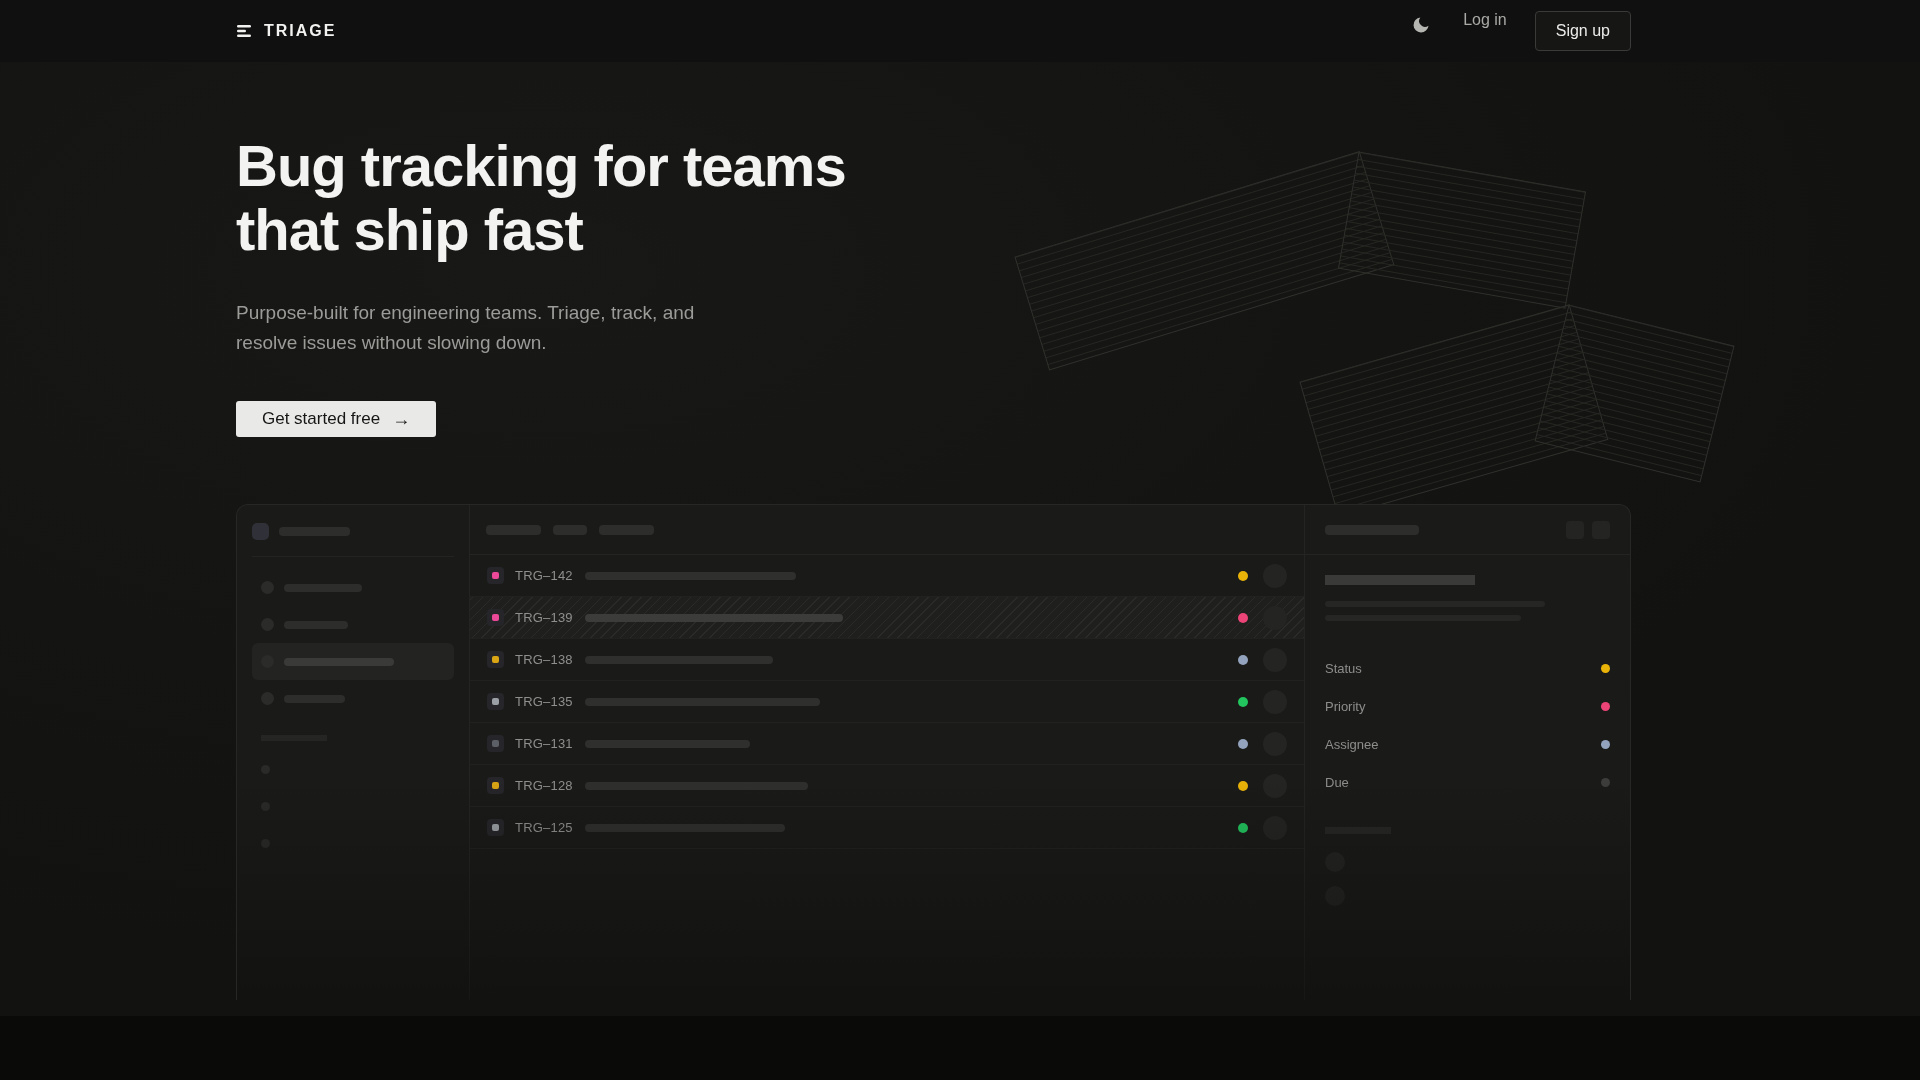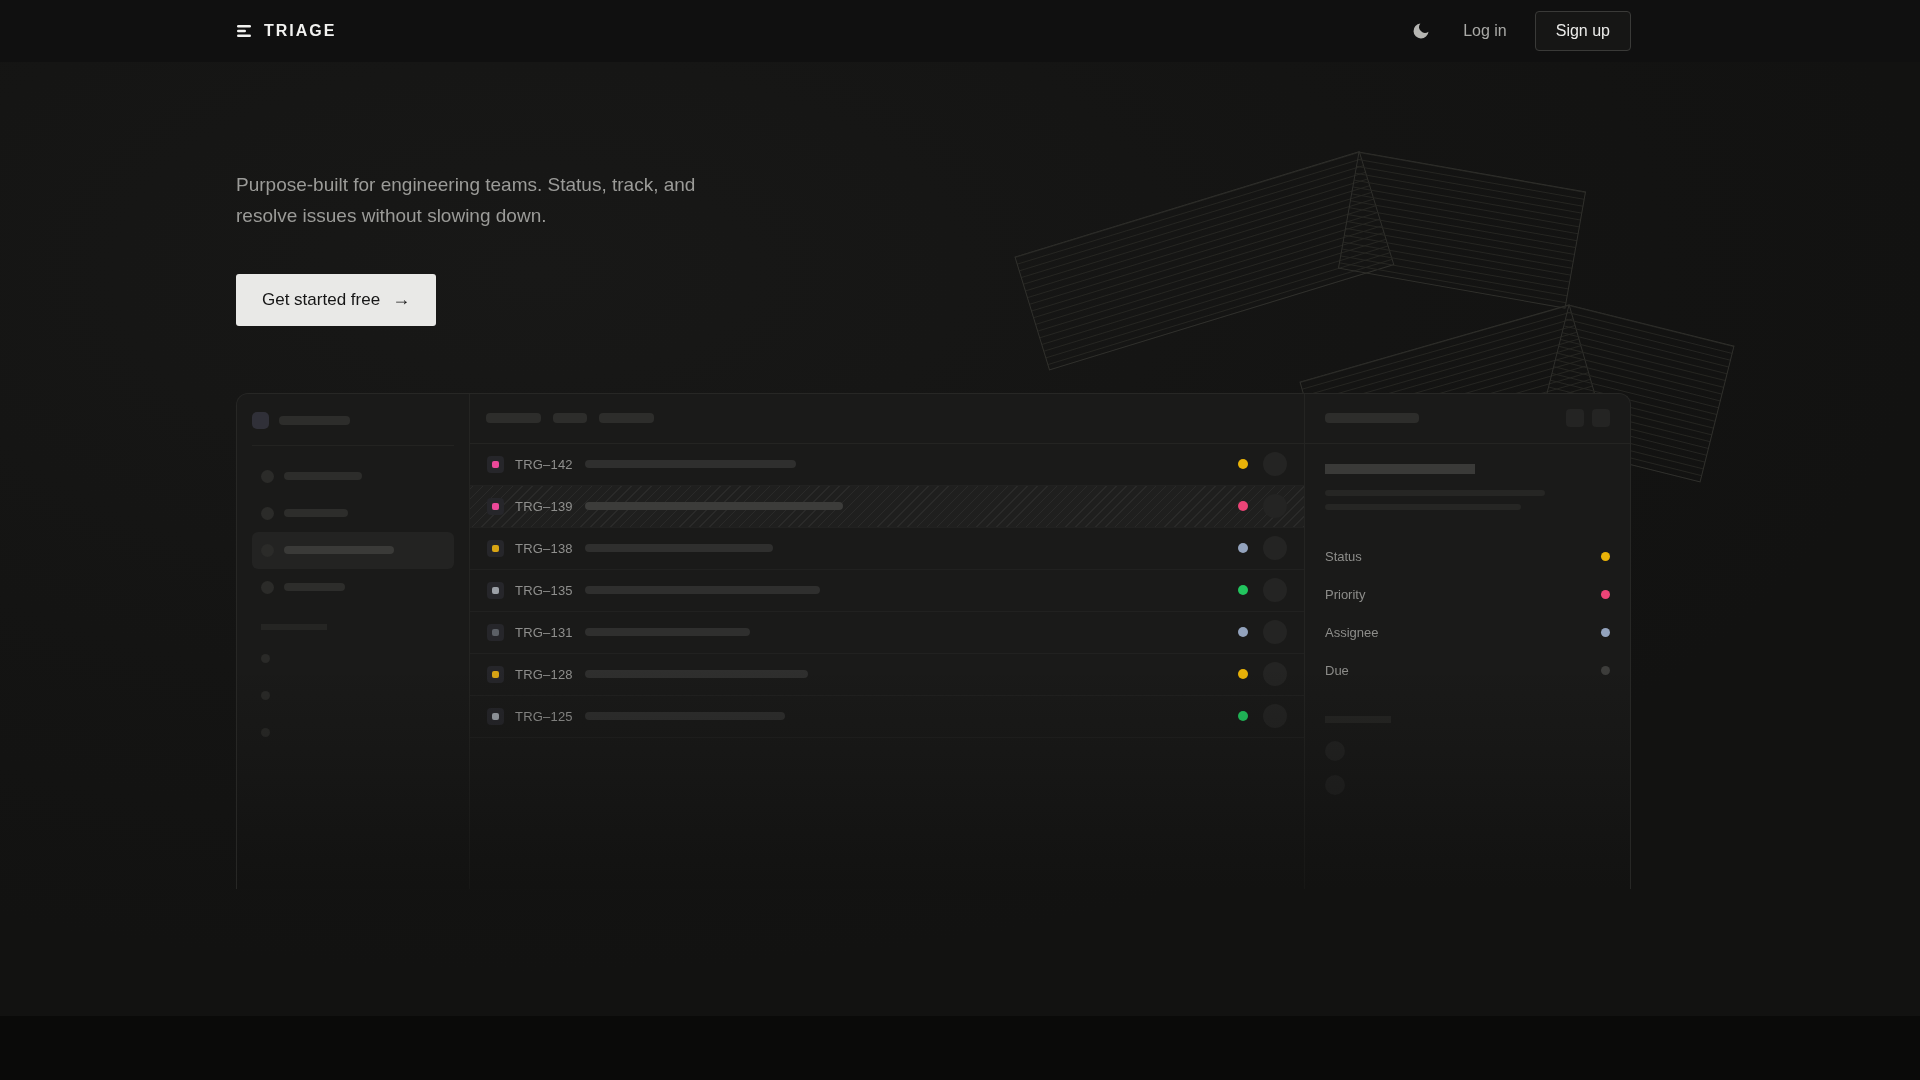--- a/index.html
+++ b/index.html
@@ -10,21 +10,21 @@
     font-family:"Liberation Sans", sans-serif;
     color:#e8e8e6;
   }
   .container { width:1395px; margin-left:236px; }
 
   
   .nav { height:62px; background:#101010; position:relative; z-index:5; }
   .nav-inner { height:62px; display:flex; align-items:center; justify-content:space-between; }
   .brand { display:flex; align-items:flex-start; gap:10px; cursor:pointer; }
   .brand-text { font-size:16px; font-weight:700; letter-spacing:2px; color:#f2f2f0; }
-  .nav-right { display:flex; align-items:center; gap:28px; }
+  .nav-right { display:flex; align-items:flex-start; gap:28px; }
   .theme-toggle { background:none; border:none; cursor:pointer; display:flex; align-items:center; padding:4px; }
   .login { font-size:16px; color:#a9a9a6; cursor:pointer; text-decoration:none; }
   .signup {
     font-size:16px; color:#ececea; background:#161615; border:1px solid #3a3a38;
     border-radius:4px; height:40px; padding:0 20px; cursor:pointer;
     font-family:"Liberation Sans", sans-serif;
   }
 
   
   .hero-wrap {
@@ -33,21 +33,21 @@
     overflow:hidden;
   }
   .wireframe { position:absolute; top:0; left:0; pointer-events:none; z-index:0; }
   .hero { position:relative; z-index:1; padding-top:72px; }
   .hero h1 {
     font-size:58px; line-height:1.1; font-weight:600; letter-spacing:-1px;
     color:#f3f3f1; white-space:nowrap;
   }
   .hero-subtitle { margin-top:36px; font-size:19px; line-height:1.62; color:#9b9b98; }
   .cta {
-    margin-top:42px; height:52px; padding:0 26px; display:inline-flex; align-items:center; gap:12px;
+    margin-top:42px; height:36px; padding:0 26px; display:inline-flex; align-items:center; gap:12px;
     background:#e9e9e7; color:#161616; border:none; border-radius:3px;
     font-size:17px; font-weight:500; cursor:pointer; font-family:"Liberation Sans", sans-serif;
   }
   .cta .arrow { font-size:18px; }
 
   
   .preview {
     position:relative; z-index:1; margin-top:67px; height:496px;
     background:#1a1a19; border:1px solid #272725; border-bottom:none;
     border-radius:12px 12px 0 0; display:flex; overflow:hidden;
@@ -171,22 +171,26 @@
         <g transform="translate(1300,320) rotate(-16)">
           <rect x="0" y="0" width="280" height="140" fill="url(#hatch)" stroke="#33332f" stroke-width="1"></rect>
         </g>
         <g transform="translate(1569,243) rotate(14)">
           <rect x="0" y="0" width="170" height="140" fill="url(#hatch)" stroke="#33332f" stroke-width="1"></rect>
         </g>
       </g>
     </svg>
 
     <section class="container hero">
+      <h1>
+        <span>Bug tracking for teams</span><br>
+        <span>that ship fast</span>
+      </h1>
       <p class="hero-subtitle">
-        <span>Purpose-built for engineering teams. Status, track, and</span><br>
+        <span>Purpose-built for engineering teams. Triage, track, and</span><br>
         <span>resolve issues without slowing down.</span>
       </p>
       <button class="cta">
         <span>Get started free</span>
         <span class="arrow">→</span>
       </button>
     </section>
 
     <section class="container preview">
 

